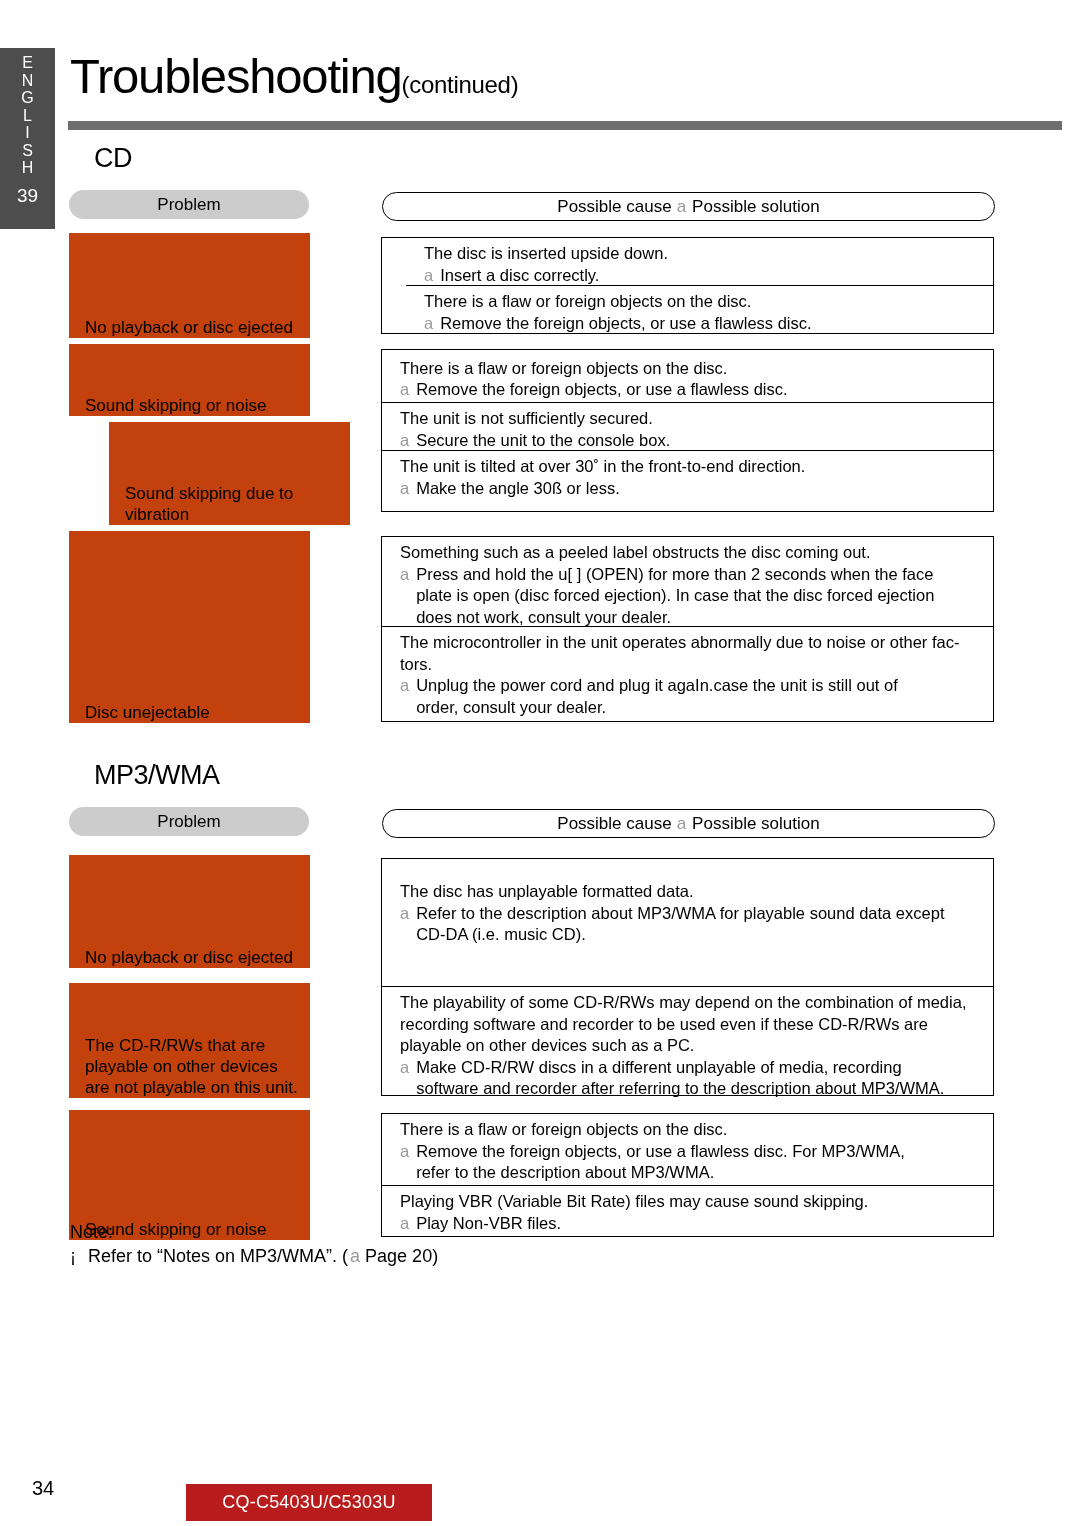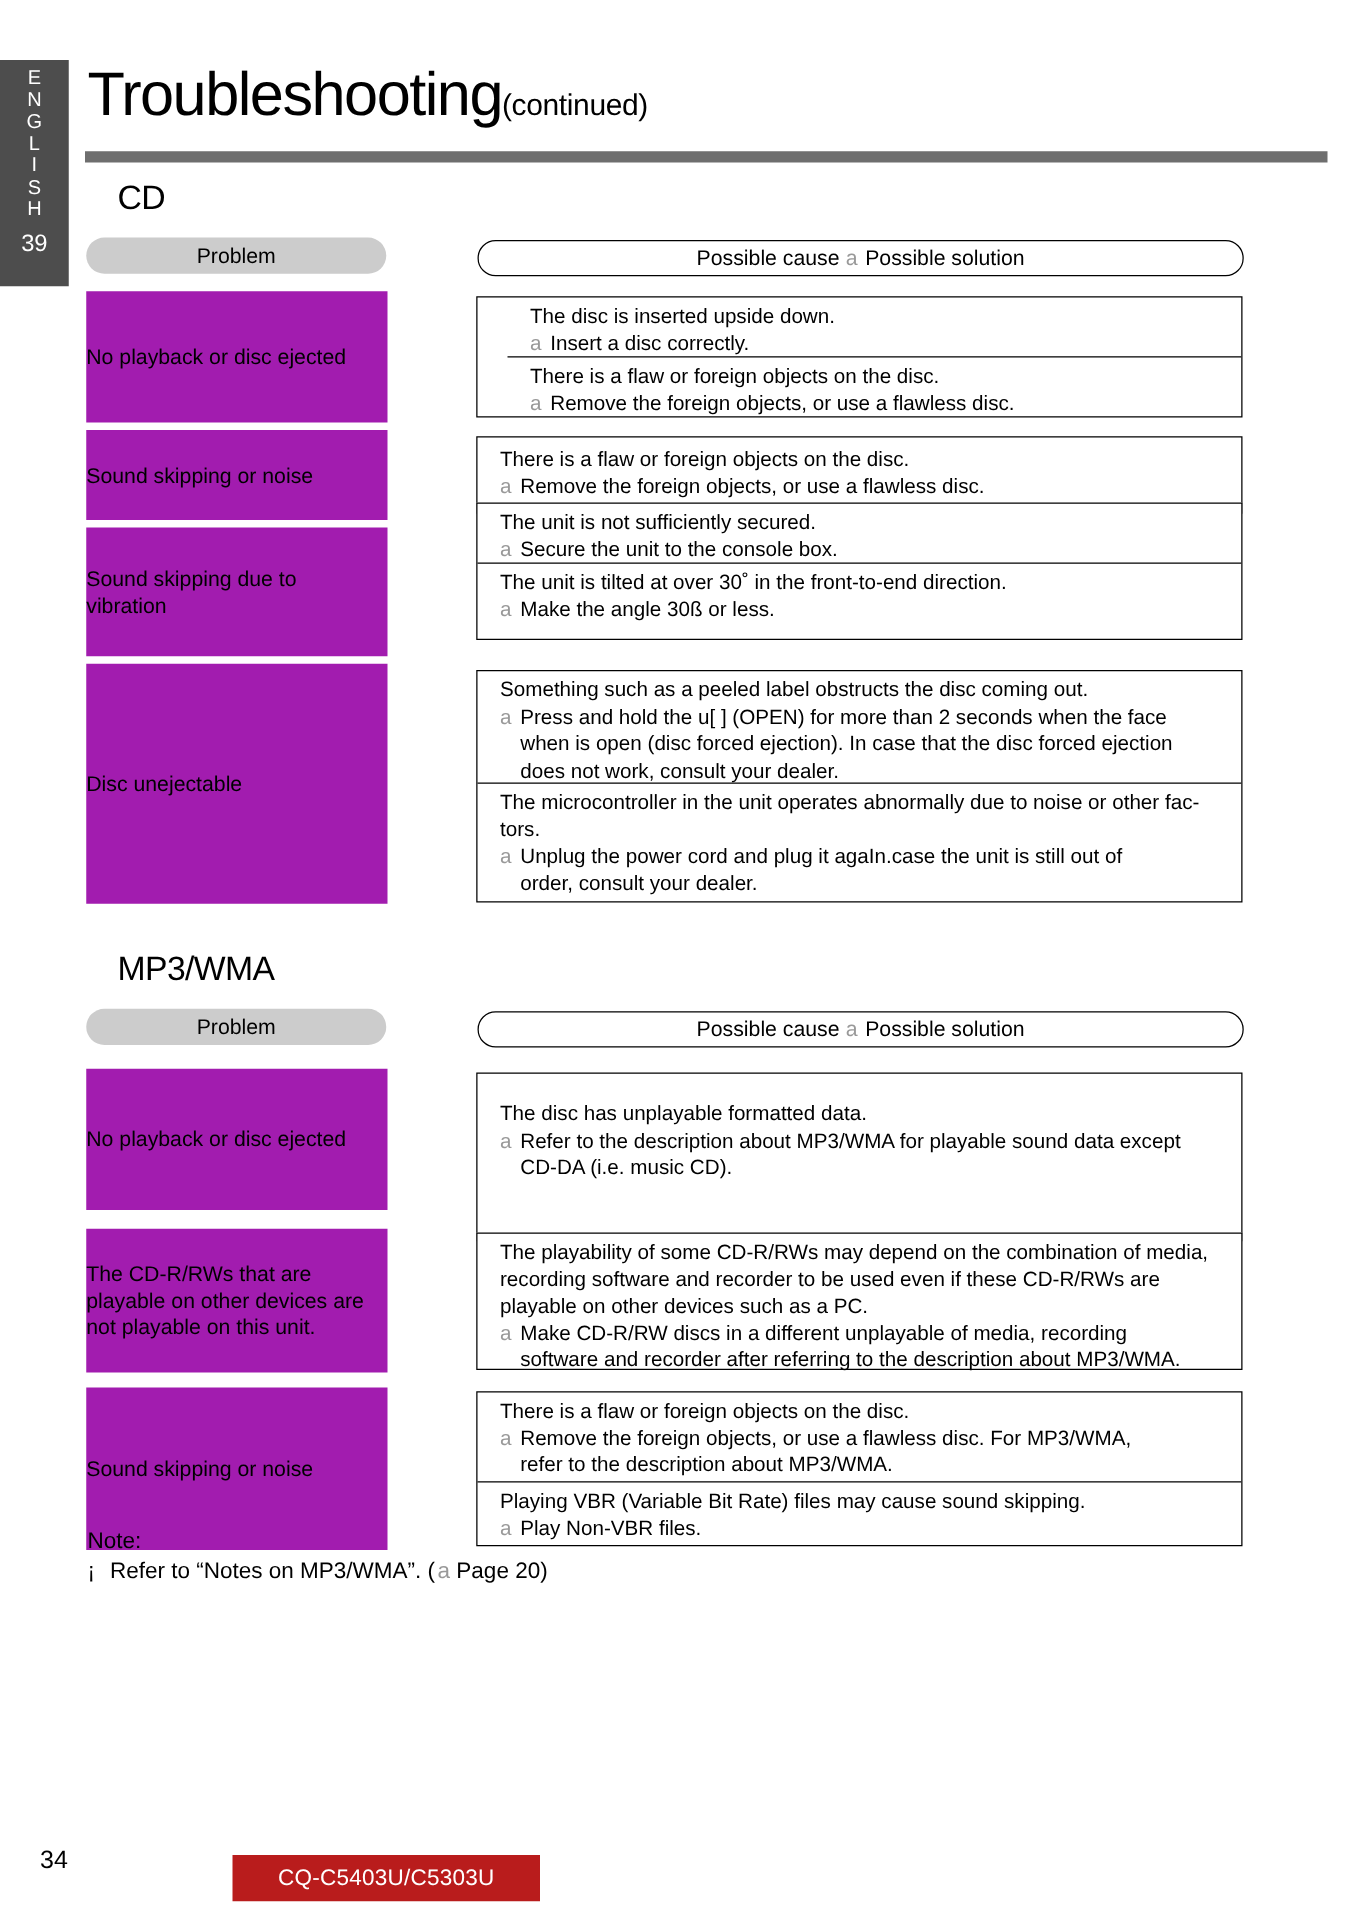--- a/index.html
+++ b/index.html
@@ -112,24 +112,25 @@
     color: #999999;
     margin: 0 6px 0 5px;
     font-size: 17px;
   }
 
   
   .problem-cell {
     position: absolute;
     left: 69px;
     width: 241px;
-    background: #a21caf;
+    background: #c2410c;
     box-sizing: border-box;
     display: flex;
-    align-items: center;
+    align-items: flex-end;
+    padding-left: 16px;
     padding-right: 8px;
     font-size: 17px;
     line-height: 21px;
   }
 
   
   .sol-group {
     position: absolute;
     left: 381px;
     width: 613px;
@@ -264,21 +265,21 @@
 <div class="sol-group" style="top:349px; height:62px;">
   <div class="sol-row" style="height:59px; display:flex; flex-direction:column; justify-content:center;">
     <div class="sol-cause">There is a flaw or foreign objects on the disc.</div>
     <div class="sol-fix">
       <span class="arrow">a</span>
       <span class="fix-text">Remove the foreign objects, or use a flawless disc.</span>
     </div>
   </div>
 </div>
 
-<div class="problem-cell" style="top:422px; height:103px;">
+<div class="problem-cell" style="top:422px; height:103px;margin-left:40px;">
   <span>Sound skipping due to vibration</span>
 </div>
 <div class="sol-group" style="top:402px; height:110px;">
   <div class="sol-row" style="height:48px;">
     <div class="sol-cause">The unit is not sufficiently secured.</div>
     <div class="sol-fix">
       <span class="arrow">a</span>
       <span class="fix-text">Secure the unit to the console box.</span>
     </div>
   </div>
@@ -294,21 +295,21 @@
 <div class="problem-cell" style="top:531px; height:192px;">
   <span>Disc unejectable</span>
 </div>
 <div class="sol-group" style="top:536px; height:186px;">
   <div class="sol-row" style="height:90px;">
     <div class="sol-cause">Something such as a peeled label obstructs the disc coming out.</div>
     <div class="sol-fix">
       <span class="arrow">a</span>
       <span class="fix-text">
         <span class="nowrapline">Press and hold the u[ ] (OPEN) for more than 2 seconds when the face</span>
-        <span class="nowrapline">when is open (disc forced ejection). In case that the disc forced ejection</span>
+        <span class="nowrapline">plate is open (disc forced ejection). In case that the disc forced ejection</span>
         <span class="nowrapline">does not work, consult your dealer.</span>
       </span>
     </div>
   </div>
   <div class="sol-row" style="height:93px;">
     <div class="sol-cause">
       <span class="nowrapline">The microcontroller in the unit operates abnormally due to noise or other fac-</span>
       <span class="nowrapline">tors.</span>
     </div>
     <div class="sol-fix">

